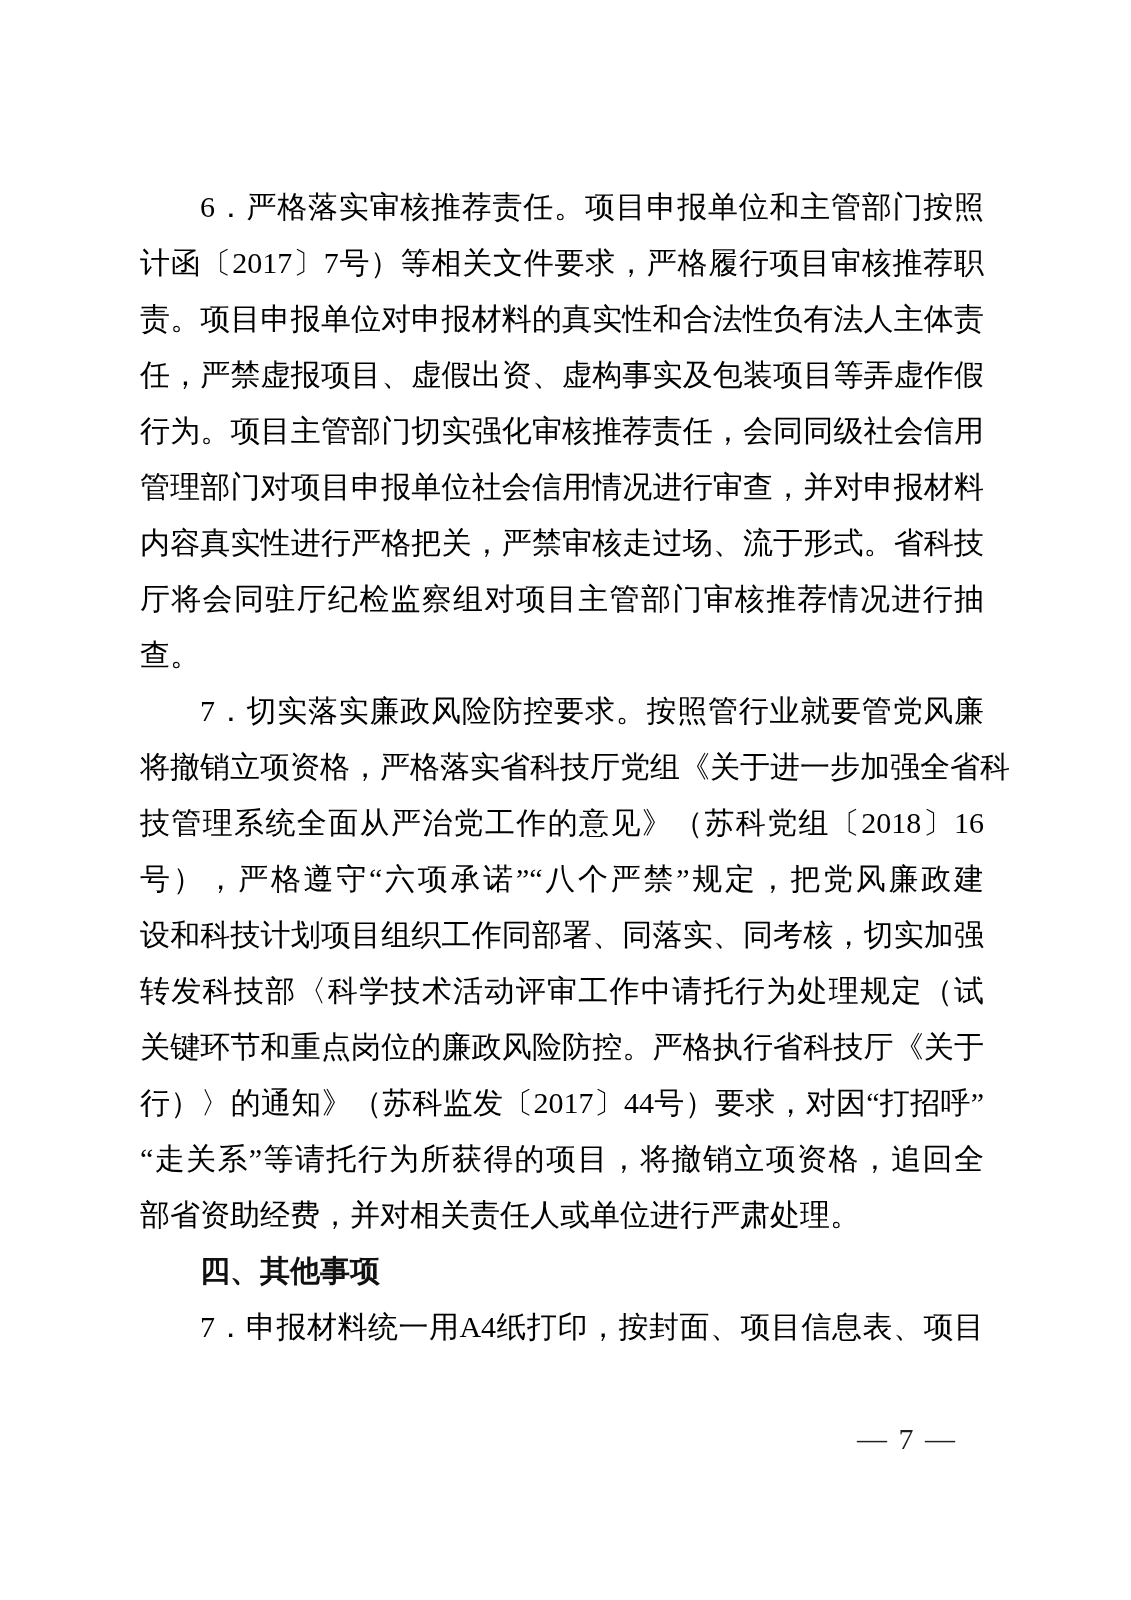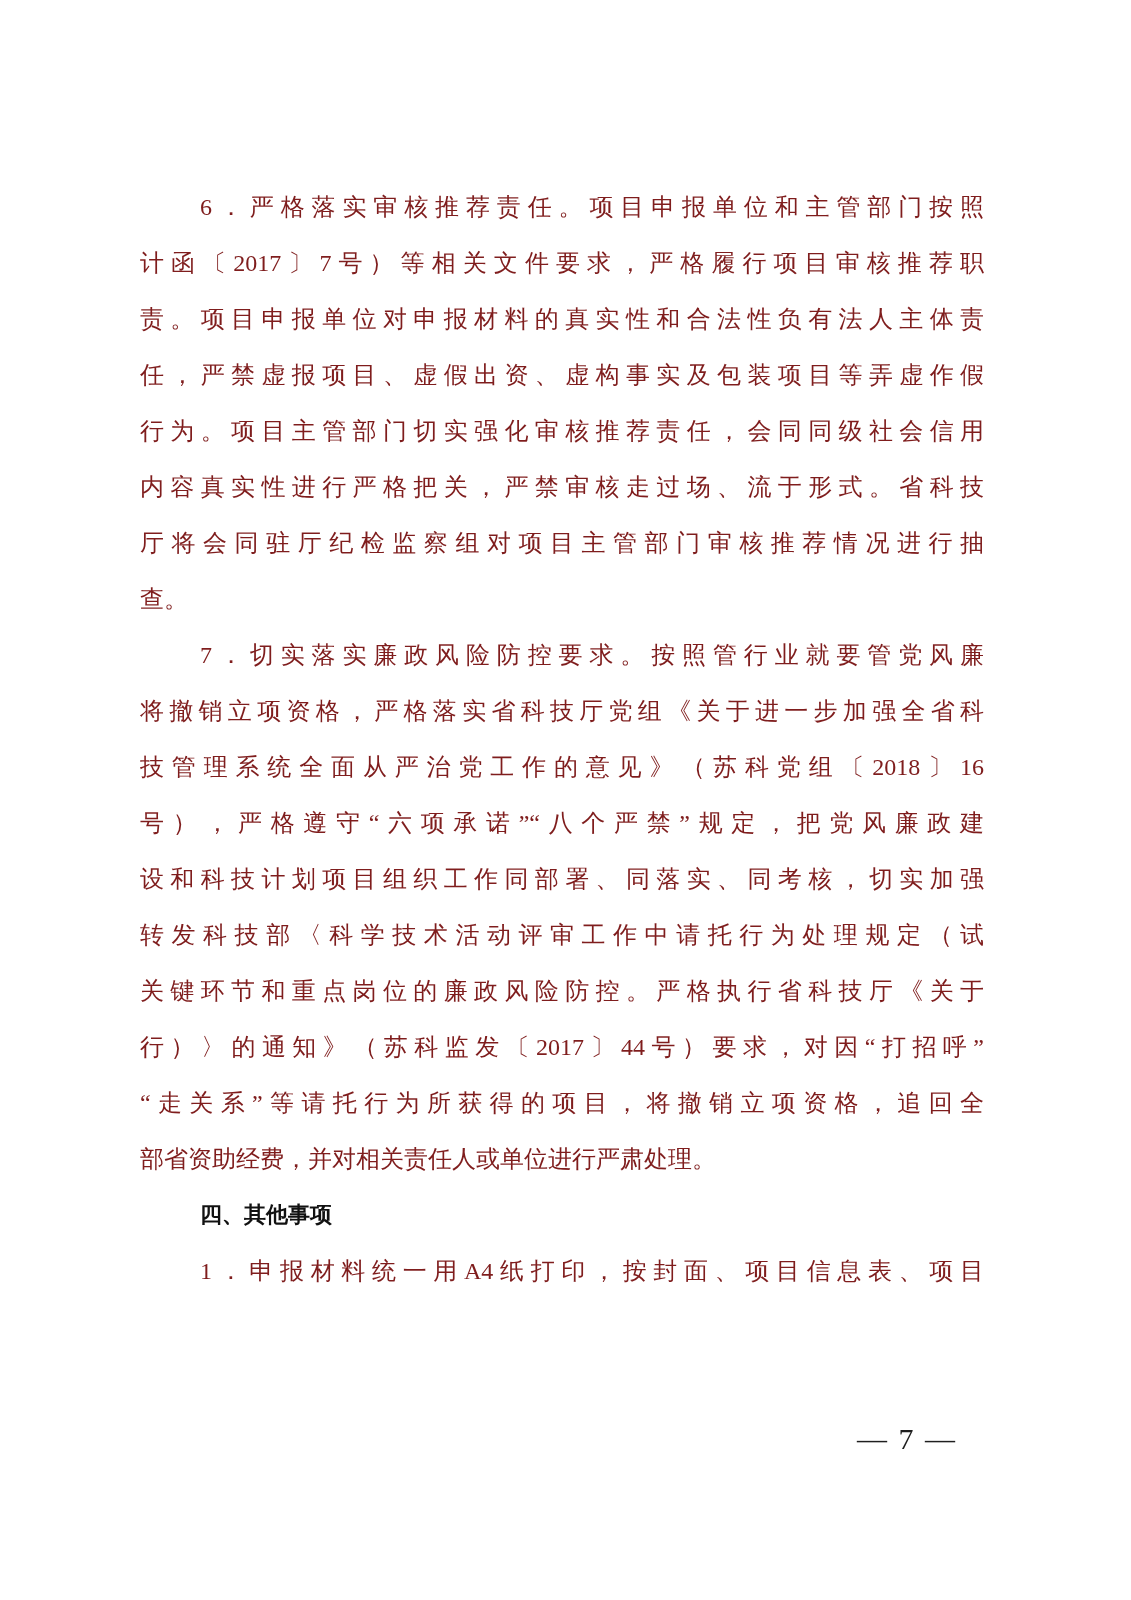--- a/index.html
+++ b/index.html
@@ -17,40 +17,40 @@
   }
   .doc-body {
     position: absolute;
     left: 140px;
     top: 179px;
     width: 844px;
   }
   .line {
     height: 56px;
     line-height: 56px;
-    font-size: 24px;
-    color: #7f1d1d;
+    font-size: 30px;
+    color: #000000;
     text-align: justify;
     text-align-last: justify;
     white-space: nowrap;
   }
   .para-first {
     text-indent: 60px;
   }
   .para-end {
     text-align: left;
     text-align-last: left;
   }
   .heading {
     text-align: right;
     text-align-last: left;
     text-indent: 60px;
     font-family: "Liberation Sans", "DejaVu Sans", sans-serif;
     font-weight: 700;
-    font-size: 22px;
+    font-size: 30px;
     color: #111111;
   }
   .page-number {
     position: absolute;
     top: 1411px;
     right: 174px;
     height: 56px;
     line-height: 56px;
     font-size: 30px;
     color: #1f1f1f;
@@ -60,30 +60,31 @@
 </head>
 <body>
 
 <div class="page">
   <div class="doc-body">
       <div class="line para-first">6．严格落实审核推荐责任。项目申报单位和主管部门按照</div>
       <div class="line para-line">计函〔2017〕7号）等相关文件要求，严格履行项目审核推荐职</div>
       <div class="line para-line">责。项目申报单位对申报材料的真实性和合法性负有法人主体责</div>
       <div class="line para-line">任，严禁虚报项目、虚假出资、虚构事实及包装项目等弄虚作假</div>
       <div class="line para-line">行为。项目主管部门切实强化审核推荐责任，会同同级社会信用</div>
+      <div class="line para-line">管理部门对项目申报单位社会信用情况进行审查，并对申报材料</div>
       <div class="line para-line">内容真实性进行严格把关，严禁审核走过场、流于形式。省科技</div>
       <div class="line para-line">厅将会同驻厅纪检监察组对项目主管部门审核推荐情况进行抽</div>
       <div class="line para-end">查。</div>
       <div class="line para-first">7．切实落实廉政风险防控要求。按照管行业就要管党风廉</div>
       <div class="line para-line">将撤销立项资格，严格落实省科技厅党组《关于进一步加强全省科</div>
       <div class="line para-line">技管理系统全面从严治党工作的意见》（苏科党组〔2018〕16</div>
       <div class="line para-line">号），严格遵守“六项承诺”“八个严禁”规定，把党风廉政建</div>
       <div class="line para-line">设和科技计划项目组织工作同部署、同落实、同考核，切实加强</div>
       <div class="line para-line">转发科技部〈科学技术活动评审工作中请托行为处理规定（试</div>
       <div class="line para-line">关键环节和重点岗位的廉政风险防控。严格执行省科技厅《关于</div>
       <div class="line para-line">行）〉的通知》（苏科监发〔2017〕44号）要求，对因“打招呼”</div>
       <div class="line para-line">“走关系”等请托行为所获得的项目，将撤销立项资格，追回全</div>
       <div class="line para-end">部省资助经费，并对相关责任人或单位进行严肃处理。</div>
       <div class="line heading">四、其他事项</div>
-      <div class="line para-first">1．申报材料统一用A4纸打印，按封面、项目信息表、项目</div>
+      <div class="line para-first">7．申报材料统一用A4纸打印，按封面、项目信息表、项目</div>
     </div>
   <div class="page-number">— 7 —</div>
 </div>
 
 </body></html>

